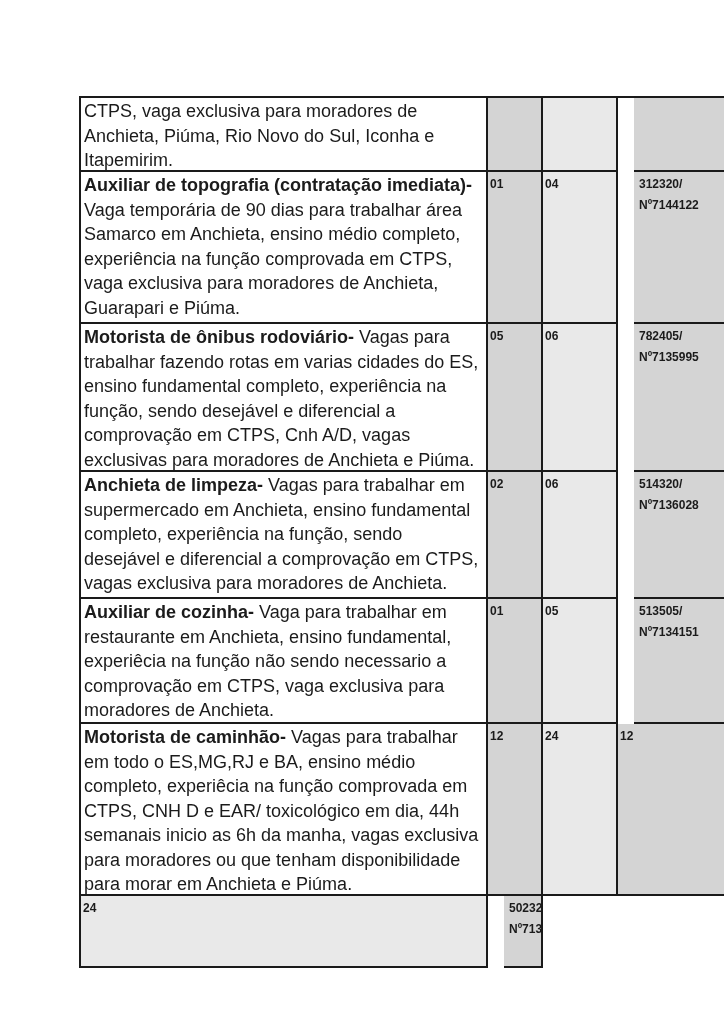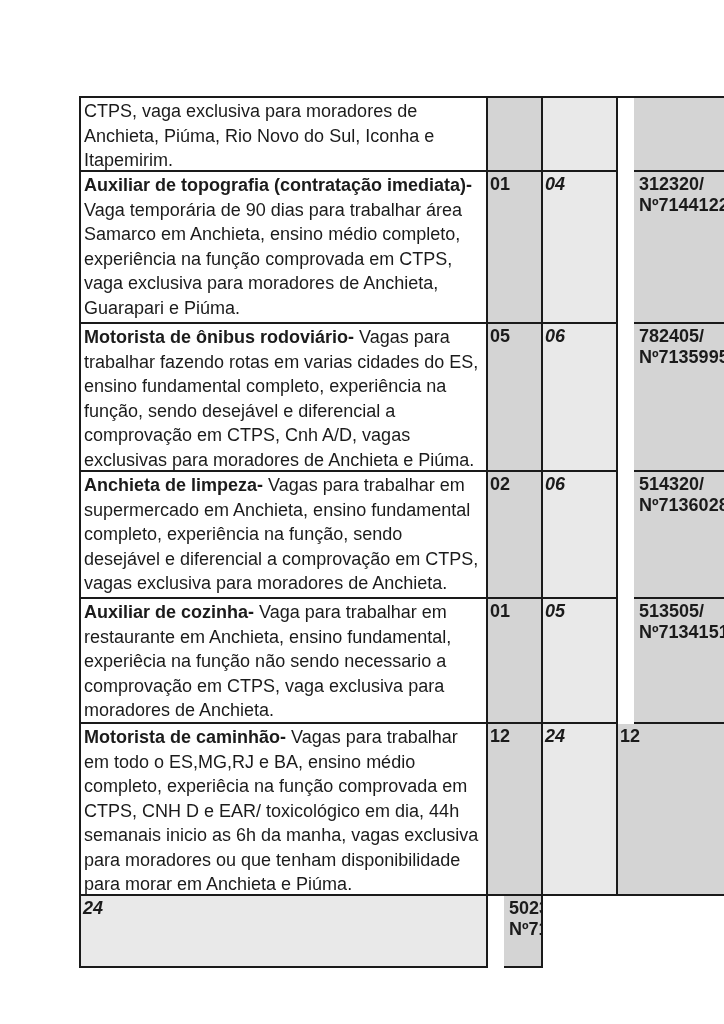--- a/index.html
+++ b/index.html
@@ -39,27 +39,27 @@
     color: var(--text-color);
     font-size: 18px;
     line-height: 24.5px;
     padding: 1px 1px 0 3px;
     white-space: pre;
   }
   .desc .job-title { font-weight: bold; text-align: right; }
   .count {
     color: var(--text-color);
     font-weight: bold;
-    font-size: 18px;
+    font-size: 12px;
     line-height: 21px;
     padding: 2px 0 0 2px;
     white-space: pre;
   }
   .c-dark  { background: var(--shade-dark); }
-  .c-light { background: var(--shade-light); font-style: italic; }
+  .c-light { background: var(--shade-light); }
   .code { padding-left: 5px; margin-left: 16px; }
 </style>
 </head>
 <body>
 
 <div class="page">
   <div class="doc-table">
 
     <div class="cell desc"><span class="job-title"></span><span class="job-body">CTPS, vaga exclusiva para moradores de
 Anchieta, Piúma, Rio Novo do Sul, Iconha e

